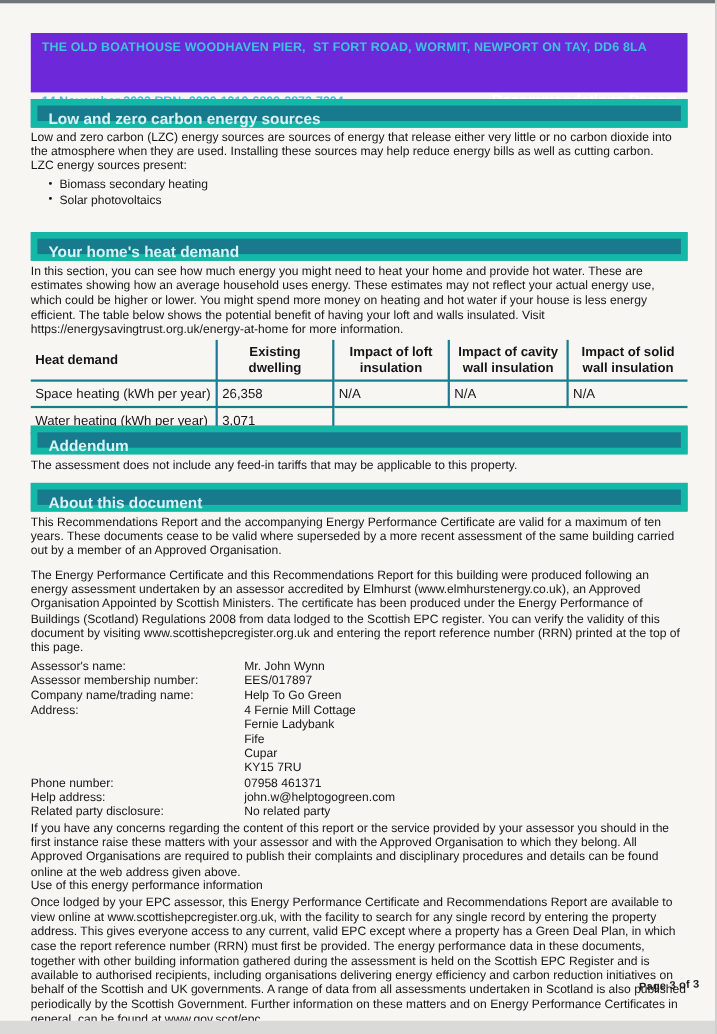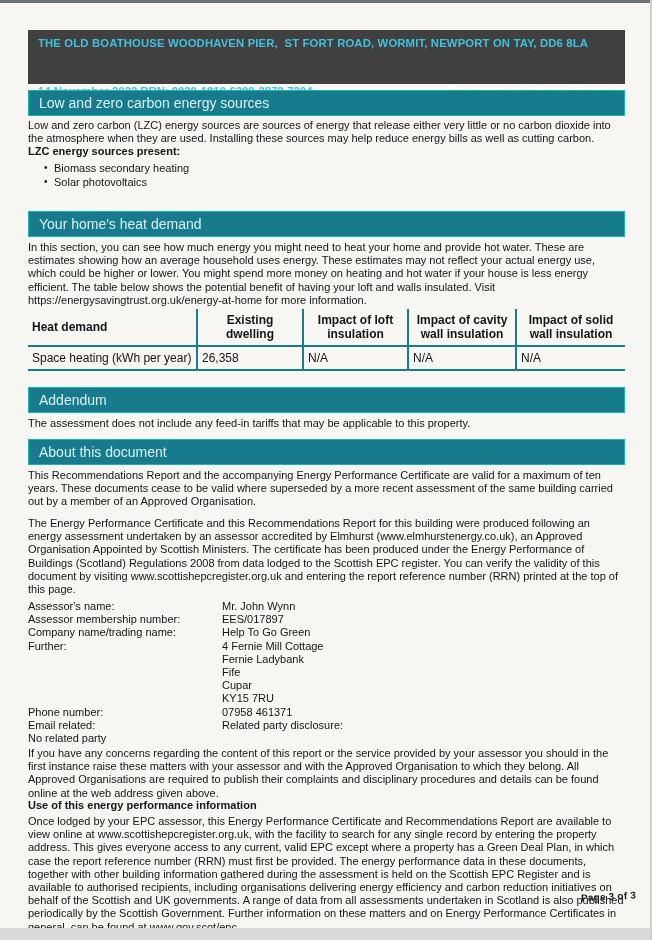--- a/index.html
+++ b/index.html
@@ -6,34 +6,34 @@
   .scan{
     position:relative;width:652px;height:940px;background:#f7f6f3;
     font-family:"Liberation Sans",sans-serif;color:#151515;overflow:hidden;
     border-right:2px solid #cfcfcd;box-sizing:border-box;
   }
   .top-edge{position:absolute;top:0;left:0;width:100%;height:3px;background:#6e7478;}
   .bottom-edge{position:absolute;bottom:0;left:0;width:100%;height:12px;background:#dadad8;}
   .blk{position:absolute;left:28px;width:597px;box-sizing:border-box;}
 
   
-  .doc-header{background:#404040;padding:7px 10px 8px;top:30px;height:54px;}
+  .doc-header{background:#6d28d9;padding:7px 10px 8px;top:30px;height:54px;}
   .addr-line{color:#3fc2de;font-size:11.3px;font-weight:bold;letter-spacing:.15px;white-space:pre-wrap;}
   .hdr-row2{display:flex;justify-content:space-between;align-items:baseline;margin-top:6px;}
   .date-rrn{color:#3fc2de;font-size:11.3px;font-weight:bold;}
   .report-title{color:#ffffff;font-size:13.5px;font-weight:bold;margin-top:28px;}
 
   
   .secbar{
-    background:#177b8d;color:#d8f3f7;font-size:14px;font-weight:normal;
-    padding:4px 10px 5px;border:1px solid #14b8a6;height:26px;line-height:16px;
+    background:#177b8d;color:#d8f3f7;font-size:14px;font-weight:bold;
+    padding:4px 10px 5px;border:6px solid #14b8a6;height:26px;line-height:16px;
   }
 
   .para{font-size:11px;line-height:13.2px;}
-  .bold{font-weight:bold;}
+  .bold{font-weight:normal;}
 
   .bullet-list{margin:2px 0 0 6px;padding:0 0 0 10px;list-style:none;}
   .bullet-list li{font-size:11px;line-height:14.5px;position:relative;padding-left:10px;}
   .bullet-list li .dot{position:absolute;left:0;top:0;font-size:10px;}
 
   
   table.hd{border-collapse:collapse;width:597px;font-size:12px;table-layout:fixed;}
   table.hd th, table.hd td{padding:3px 4px;vertical-align:middle;}
   table.hd th{font-weight:bold;text-align:center;border-bottom:2px solid #187c8e;height:30px;}
   table.hd th.first{text-align:left;}
@@ -100,46 +100,54 @@
       <th class="vr">Impact of cavity wall insulation</th>
       <th>Impact of solid wall insulation</th>
     </tr>
     <tr>
       <td class="first vr">Space heating (kWh per year)</td>
       <td class="vr">26,358</td>
       <td class="vr">N/A</td>
       <td class="vr">N/A</td>
       <td>N/A</td>
     </tr>
+    <tr>
+      <td class="first vr">Water heating (kWh per year)</td>
+      <td class="vr">3,071</td>
+      <td class="blank"></td>
+      <td class="blank"></td>
+      <td class="blank"></td>
+    </tr>
   </tbody>
     </table>
 
   <div class="blk secbar" style="top:387px;">Addendum</div>
   <div class="blk para" style="top:417px;">The assessment does not include any feed-in tariffs that may be applicable to this property.</div>
 
   <div class="blk para" style="top:469px;">This Recommendations Report and the accompanying Energy Performance Certificate are valid for a maximum of ten years. These documents cease to be valid where superseded by a more recent assessment of the same building carried out by a member of an Approved Organisation.</div>
   <div class="blk secbar" style="top:439px;">About this document</div>
   <div class="blk para" style="top:517px;">The Energy Performance Certificate and this Recommendations Report for this building were produced following an energy assessment undertaken by an assessor accredited by Elmhurst (www.elmhurstenergy.co.uk), an Approved Organisation Appointed by Scottish Ministers. The certificate has been produced under the Energy Performance of Buildings (Scotland) Regulations 2008 from data lodged to the Scottish EPC register. You can verify the validity of this document by visiting www.scottishepcregister.org.uk and entering the report reference number (RRN) printed at the top of this page.</div>
 
   <div class="blk kv" style="top:600px;">
     <div>Assessor's name:</div>
     <div class="val">Mr. John Wynn</div>
     <div>Assessor membership number:</div>
     <div class="val">EES/017897</div>
     <div>Company name/trading name:</div>
     <div class="val">Help To Go Green</div>
-    <div>Further:</div>
+    <div>Address:</div>
     <div class="val">4 Fernie Mill Cottage
 Fernie Ladybank
 Fife
 Cupar
 KY15 7RU</div>
     <div>Phone number:</div>
     <div class="val">07958 461371</div>
-    <div>Email related:</div>
+    <div>Help address:</div>
+    <div class="val">john.w@helptogogreen.com</div>
     <div>Related party disclosure:</div>
     <div class="val">No related party</div>
   </div>
 
   <div class="blk para" style="top:747px;">If you have any concerns regarding the content of this report or the service provided by your assessor you should in the first instance raise these matters with your assessor and with the Approved Organisation to which they belong. All Approved Organisations are required to publish their complaints and disciplinary procedures and details can be found online at the web address given above.</div>
   <div class="blk para bold" style="top:799px;">Use of this energy performance information</div>
   <div class="blk para" style="top:815px;">Once lodged by your EPC assessor, this Energy Performance Certificate and Recommendations Report are available to view online at www.scottishepcregister.org.uk, with the facility to search for any single record by entering the property address. This gives everyone access to any current, valid EPC except where a property has a Green Deal Plan, in which case the report reference number (RRN) must first be provided. The energy performance data in these documents, together with other building information gathered during the assessment is held on the Scottish EPC Register and is available to authorised recipients, including organisations delivering energy efficiency and carbon reduction initiatives on behalf of the Scottish and UK governments. A range of data from all assessments undertaken in Scotland is also published periodically by the Scottish Government. Further information on these matters and on Energy Performance Certificates in general, can be found at www.gov.scot/epc.</div>
 
   <div class="page-label">Page 3 of 3</div>
 

